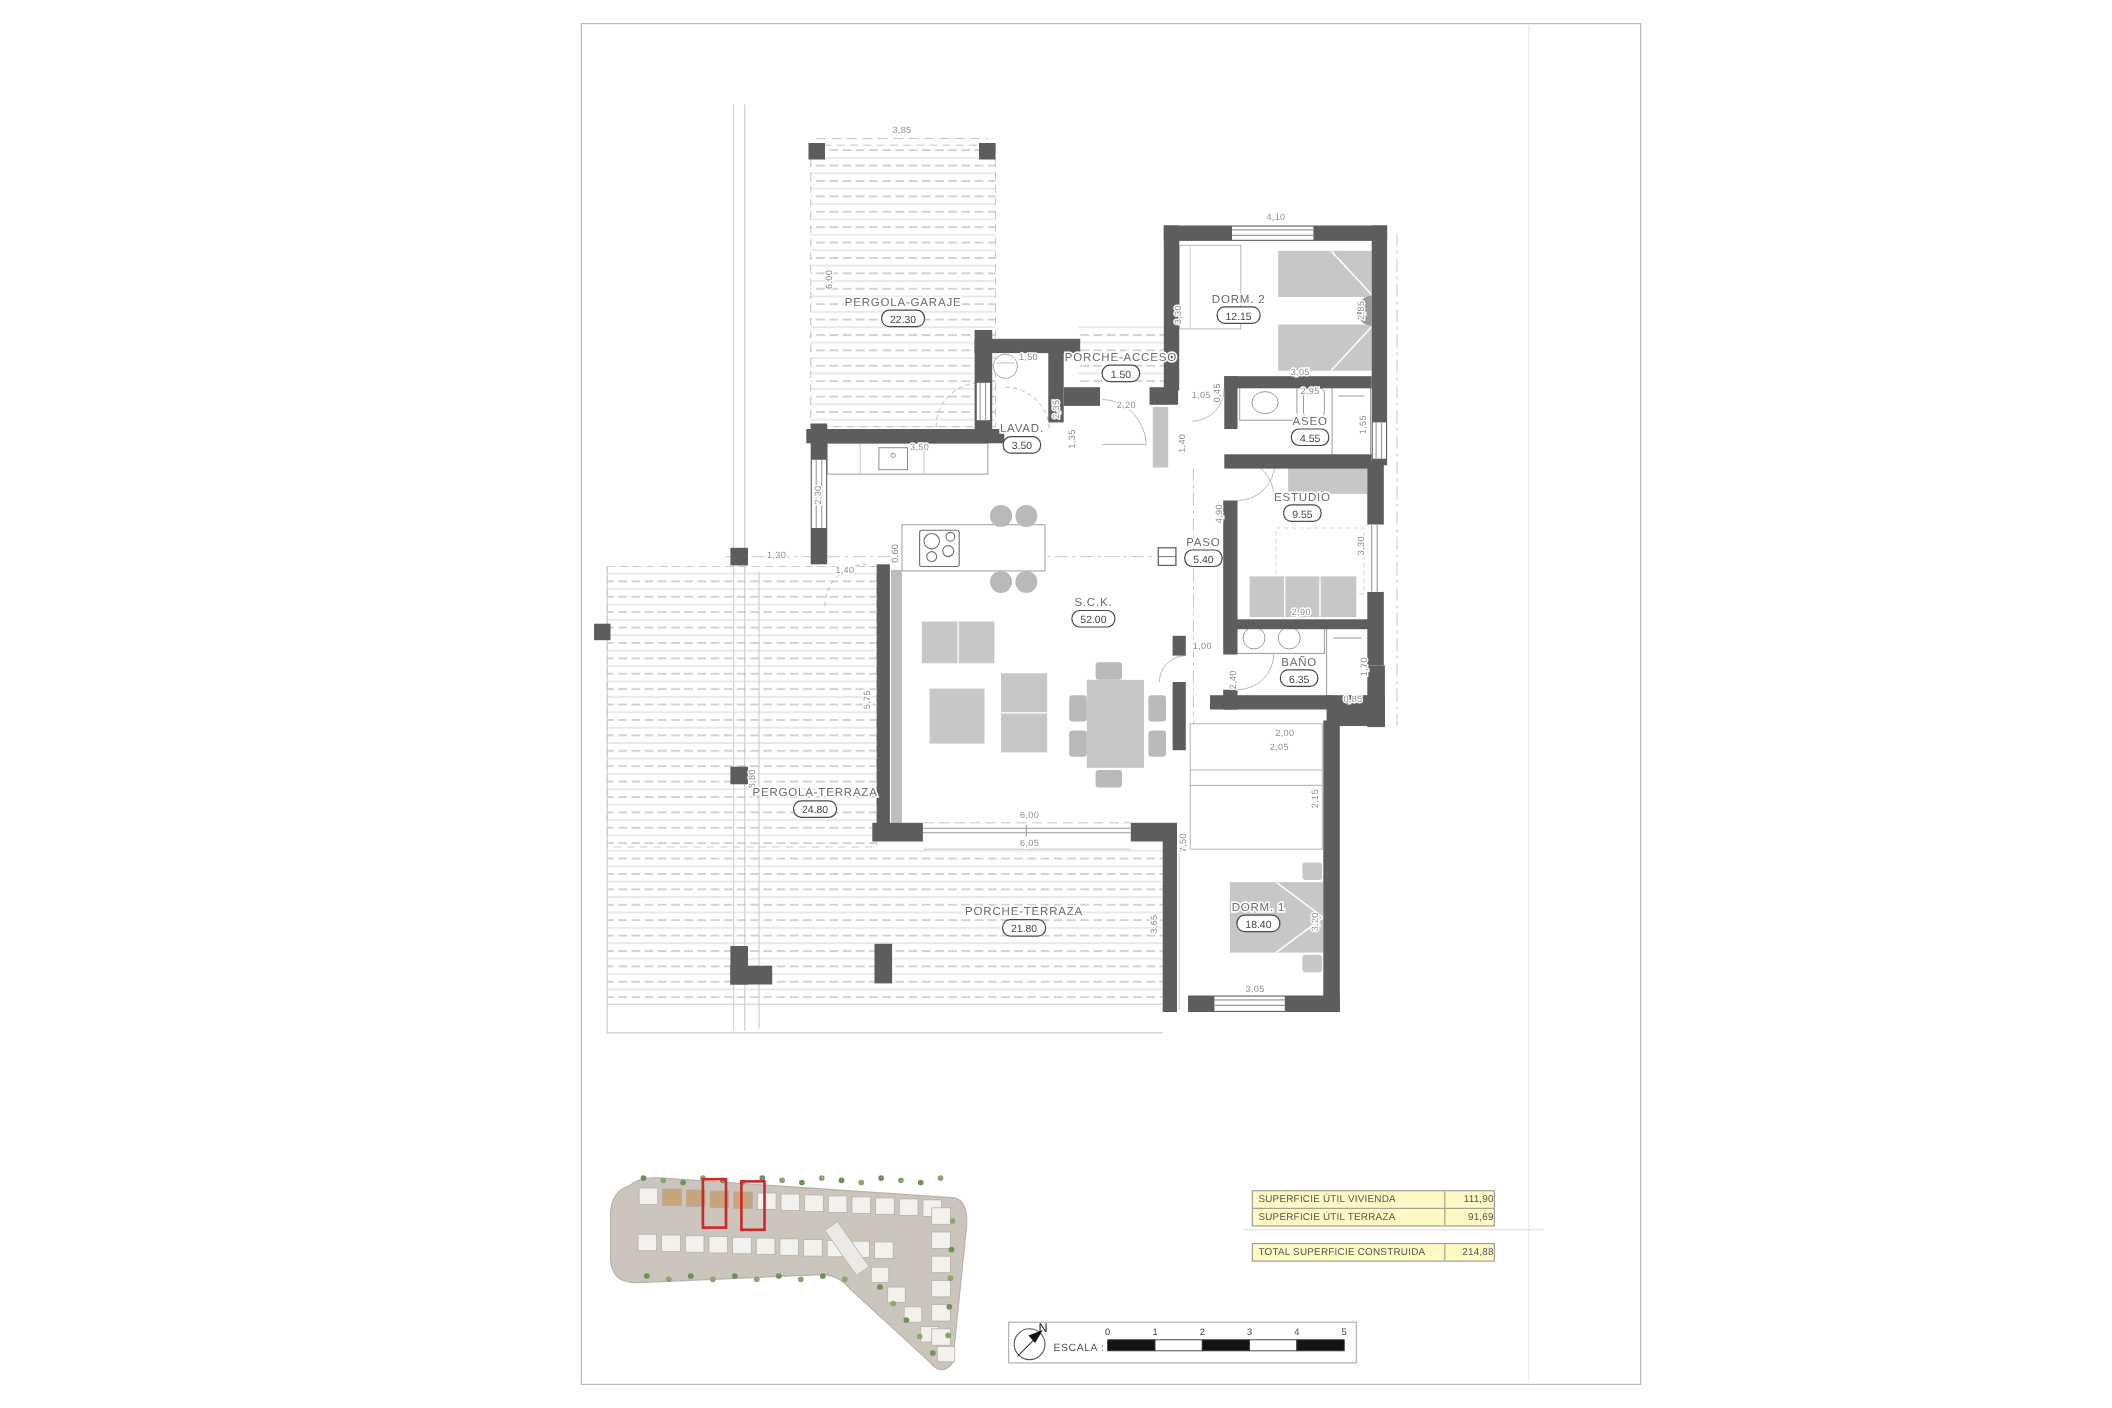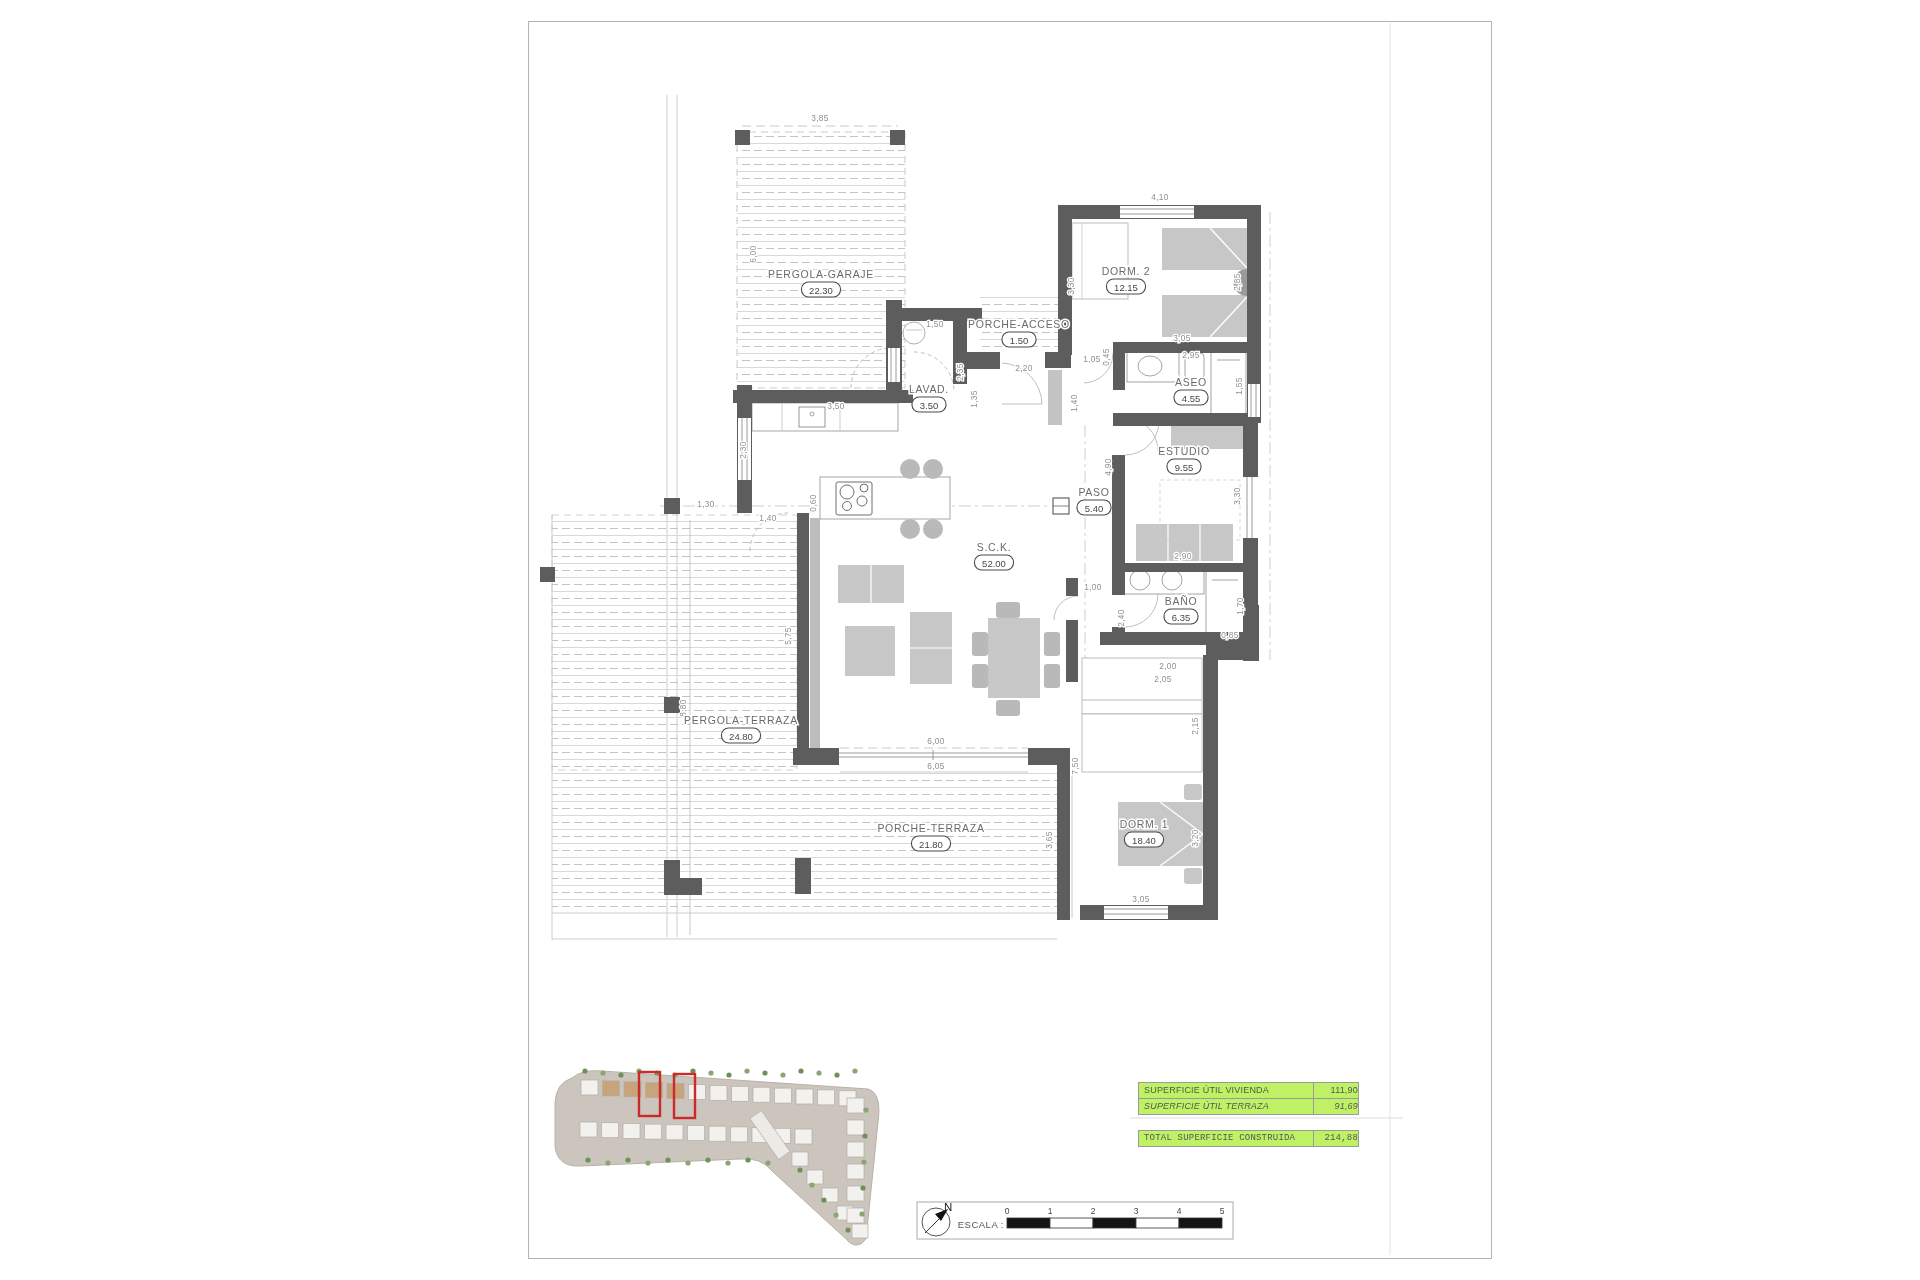--- a/index.html
+++ b/index.html
@@ -8,23 +8,23 @@
   #plan-svg{position:absolute;left:528px;top:21px;width:964px;height:1237px;}
   
   .room-name{font-family:"Liberation Sans",sans-serif;font-size:10.5px;fill:#6b6b6b;letter-spacing:.7px;text-anchor:middle;paint-order:stroke;stroke:#fff;stroke-width:3px;}
   .room-area{font-family:"Liberation Sans",sans-serif;font-size:9.5px;fill:#474747;text-anchor:middle;}
   .badge{fill:#fff;stroke:#4a4a4a;stroke-width:1.1;}
   .dim{font-family:"Liberation Sans",sans-serif;font-size:8.3px;fill:#8f8f8f;letter-spacing:.3px;text-anchor:middle;paint-order:stroke;stroke:#fff;stroke-width:2.5px;}
   .tick{font-family:"Liberation Sans",sans-serif;font-size:8.5px;fill:#444;text-anchor:middle;}
   .ntxt{font-family:"Liberation Sans",sans-serif;font-size:11.5px;fill:#222;}
   .esctxt{font-family:"Liberation Sans",sans-serif;font-size:9.5px;fill:#555;letter-spacing:.5px;text-anchor:end;}
   
-  .tbl{position:absolute;width:219px;border:1px solid #9a9a9a;background:#bef264;font-size:9px;color:#555;letter-spacing:.2px;z-index:5;}
+  .tbl{position:absolute;width:219px;border:1px solid #9a9a9a;background:#fef9c3;font-size:9px;color:#555;letter-spacing:.2px;z-index:5;}
   .trow{display:flex;height:15px;line-height:15px;}
-  .trow + .trow{border-top:1px solid #9a9a9a;font-style:italic;}
+  .trow + .trow{border-top:1px solid #9a9a9a;}
   .tlab{flex:1;padding-left:5px;border-right:1px solid #9a9a9a;white-space:nowrap;overflow:hidden;}
   .tval{width:44px;text-align:right;}
 </style>
 </head>
 <body>
 
 <div class="sheet"></div>
 
 <svg id="plan-svg" viewBox="528 21 964 1237" xmlns="http://www.w3.org/2000/svg">
   <defs>
@@ -450,18 +450,18 @@
 <div class="tbl" style="left:1138px;top:1082px;">
   <div class="trow">
     <div class="tlab">SUPERFICIE ÚTIL VIVIENDA</div>
     <div class="tval">111,90</div>
   </div>
   <div class="trow">
     <div class="tlab">SUPERFICIE ÚTIL TERRAZA</div>
     <div class="tval">91,69</div>
   </div>
 </div>
-<div class="tbl" style="left:1138px;top:1130px;font-family:Liberation Mono, monospace;">
+<div class="tbl" style="left:1138px;top:1130px;">
   <div class="trow">
     <div class="tlab">TOTAL SUPERFICIE CONSTRUIDA</div>
     <div class="tval">214,88</div>
   </div>
 </div>
 
 </body></html>

